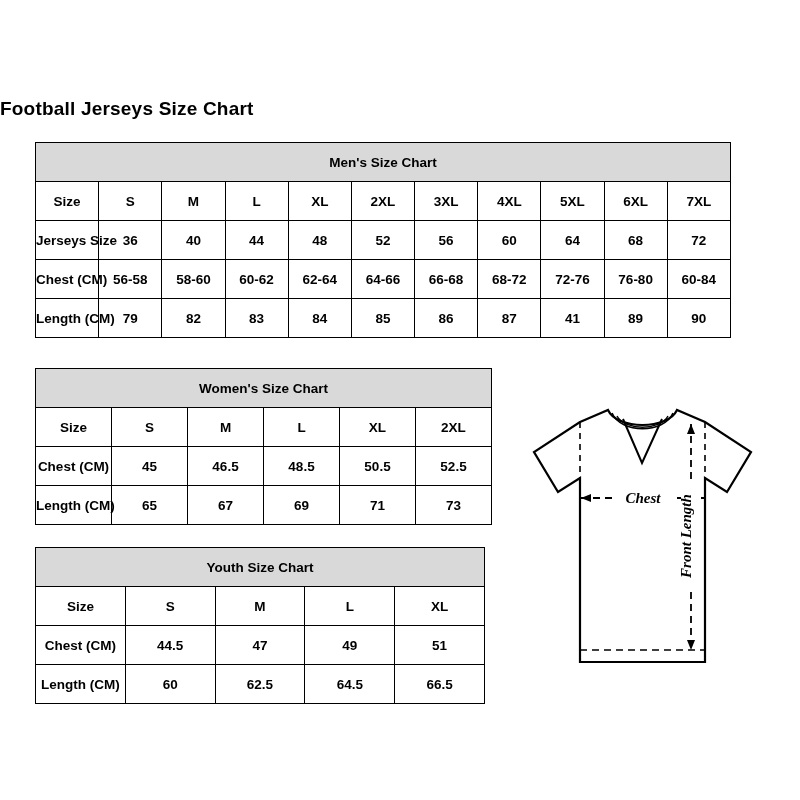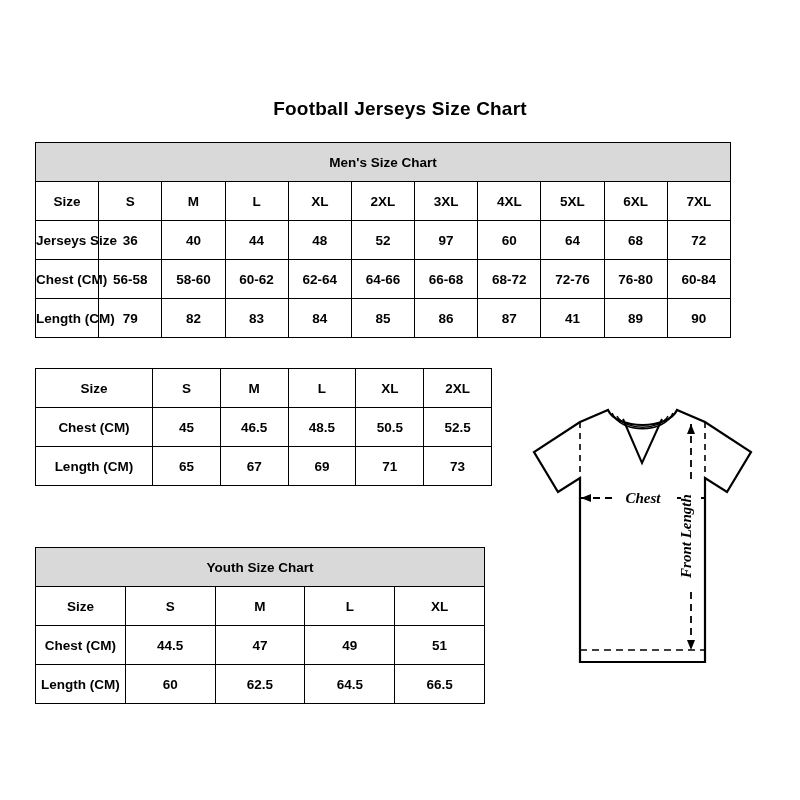--- a/index.html
+++ b/index.html
@@ -14,21 +14,20 @@
     font-family: "Liberation Sans", sans-serif;
     color: #000000;
     overflow: hidden;
   }
 
   #page-title {
     position: absolute;
     top: 98px;
     left: 0;
     width: 800px;
-    text-align: center;
     font-size: 19px;
     font-weight: bold;
     letter-spacing: 0.2px;
   }
 
   table.size-table {
     border-collapse: collapse;
     table-layout: fixed;
     position: absolute;
     background: #fff;
@@ -101,21 +100,21 @@
       <td>6XL</td>
       <td>7XL</td>
     </tr>
     <tr>
       <td class="label-col">Jerseys Size</td>
       <td>36</td>
       <td>40</td>
       <td>44</td>
       <td>48</td>
       <td>52</td>
-      <td>97</td>
+      <td>56</td>
       <td>60</td>
       <td>64</td>
       <td>68</td>
       <td>72</td>
     </tr>
     <tr>
       <td class="label-col">Chest (CM)</td>
       <td>56-58</td>
       <td>58-60</td>
       <td>60-62</td>
@@ -138,20 +137,23 @@
       <td>87</td>
       <td>41</td>
       <td>89</td>
       <td>90</td>
     </tr>
   </tbody>
 </table>
 
 <table class="size-table" id="womens-table">
   <tbody>
+    <tr class="caption-row">
+      <td colspan="6">Women's Size Chart</td>
+    </tr>
     <tr>
       <td class="label-col">Size</td>
       <td>S</td>
       <td>M</td>
       <td>L</td>
       <td>XL</td>
       <td>2XL</td>
     </tr>
     <tr>
       <td class="label-col">Chest (CM)</td>

